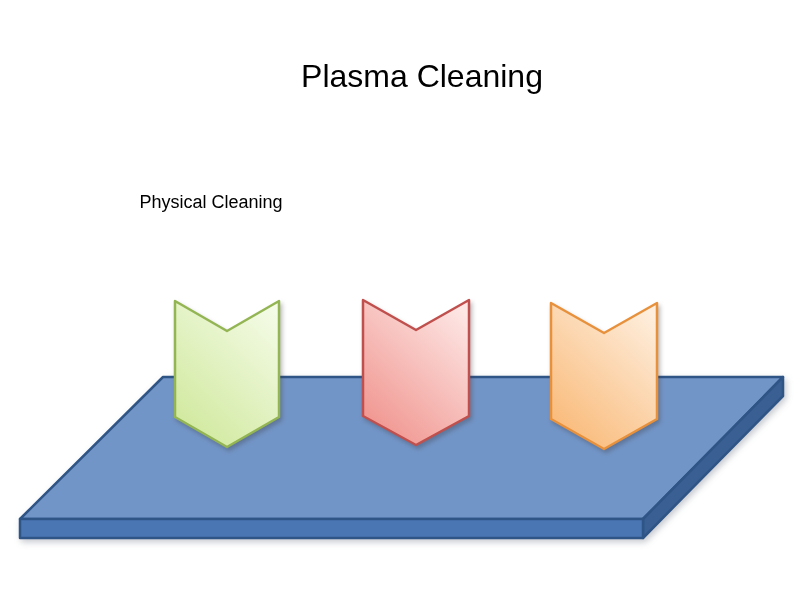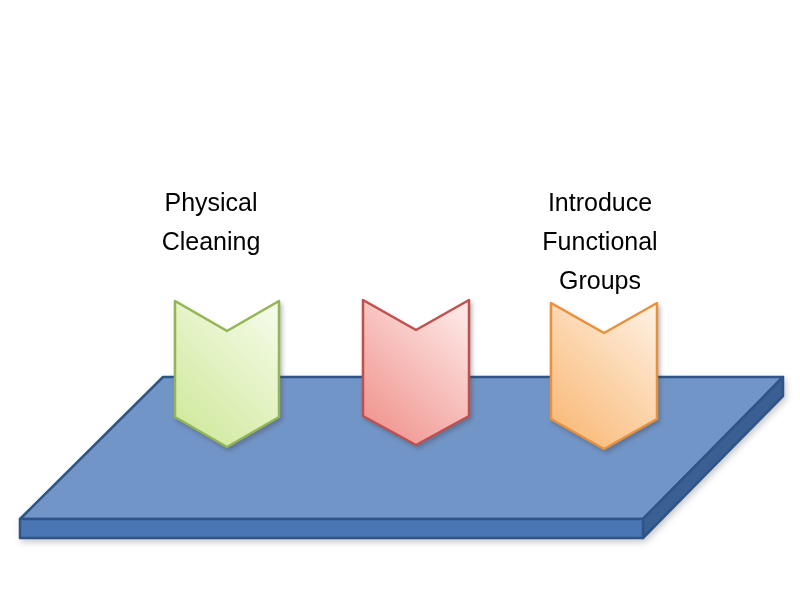--- a/index.html
+++ b/index.html
@@ -24,21 +24,21 @@
     text-align: center;
     font-size: 32px;
     line-height: 40px;
     font-weight: 400;
     color: #000000;
   }
   .step-label {
     position: absolute;
     top: 183px;
     text-align: center;
-    font-size: 25px;
+    font-size: 18px;
     line-height: 39px;
     font-weight: 400;
     color: #000000;
   }
   .label-1 { left: 131px; width: 160px; }
   .label-2 { left: 349px; width: 160px; }
   .label-3 { left: 505px; width: 190px; }
   .diagram-svg {
     position: absolute;
     top: 0;
@@ -78,19 +78,19 @@
       <polygon points="20,519 643,519 643,538 20,538" stroke-width="2.5" stroke-linejoin="round" fill="#4a76b4" stroke="#2f5486"></polygon>
     </g>
 
     <polygon class="chevron" points="175,301 227,331 279,301 279,417 227,447 175,417" fill="url(#gradGreen)" stroke-width="2.5" stroke-linejoin="round" stroke="#94b553"></polygon>
 
     <polygon class="chevron" points="363,300 416,330 469,300 469,416 416,445 363,416" fill="url(#gradRed)" stroke-width="2.5" stroke-linejoin="round" stroke="#c0504d"></polygon>
 
     <polygon class="chevron" points="551,303 604,333 657,303 657,419 604,449 551,419" fill="url(#gradOrange)" stroke-width="2.5" stroke-linejoin="round" stroke="#e8913c"></polygon>
   </svg>
 
+  <div class="slide-title">Plasma Cleaning</div>
 
   <div class="step-label label-1">Physical Cleaning</div>
 
 
-  <div class="step-label label-3">Introduce Functional Groups</div>
 
 </div>
 
 </body></html>

